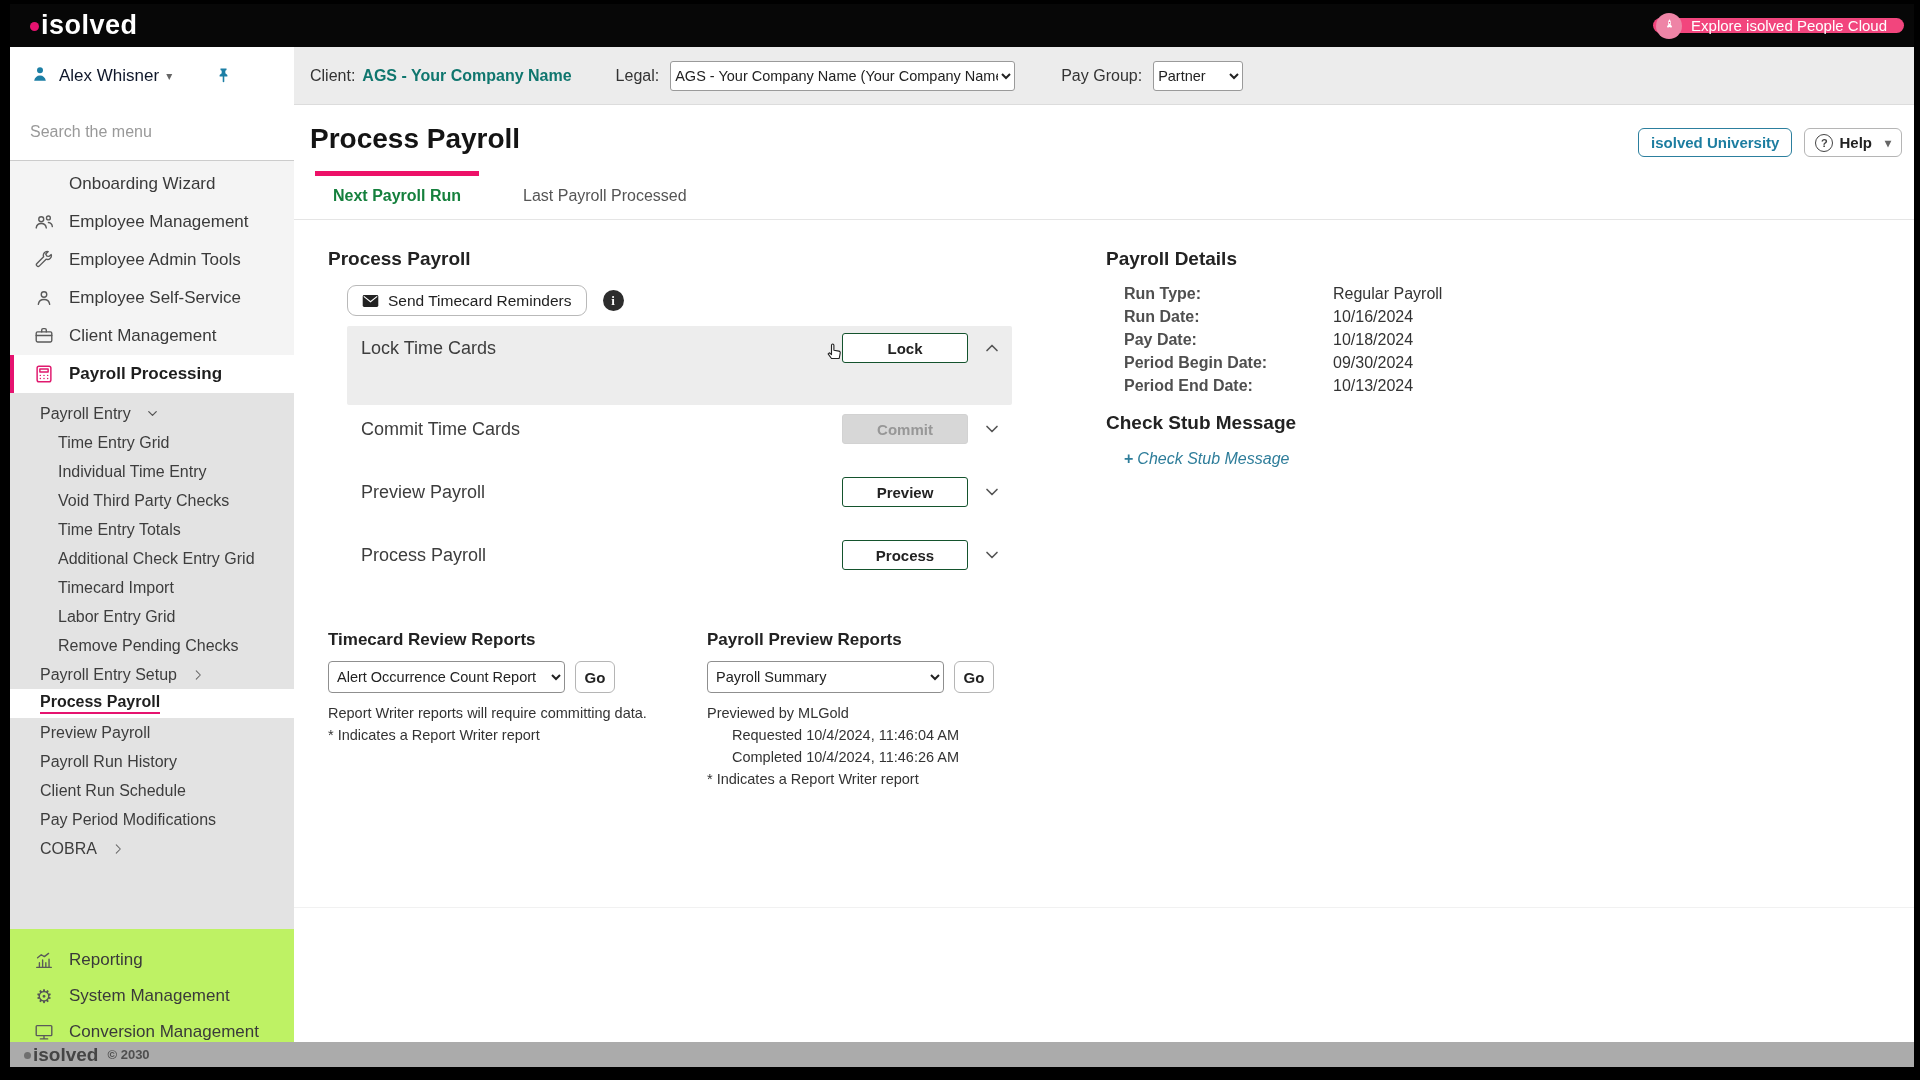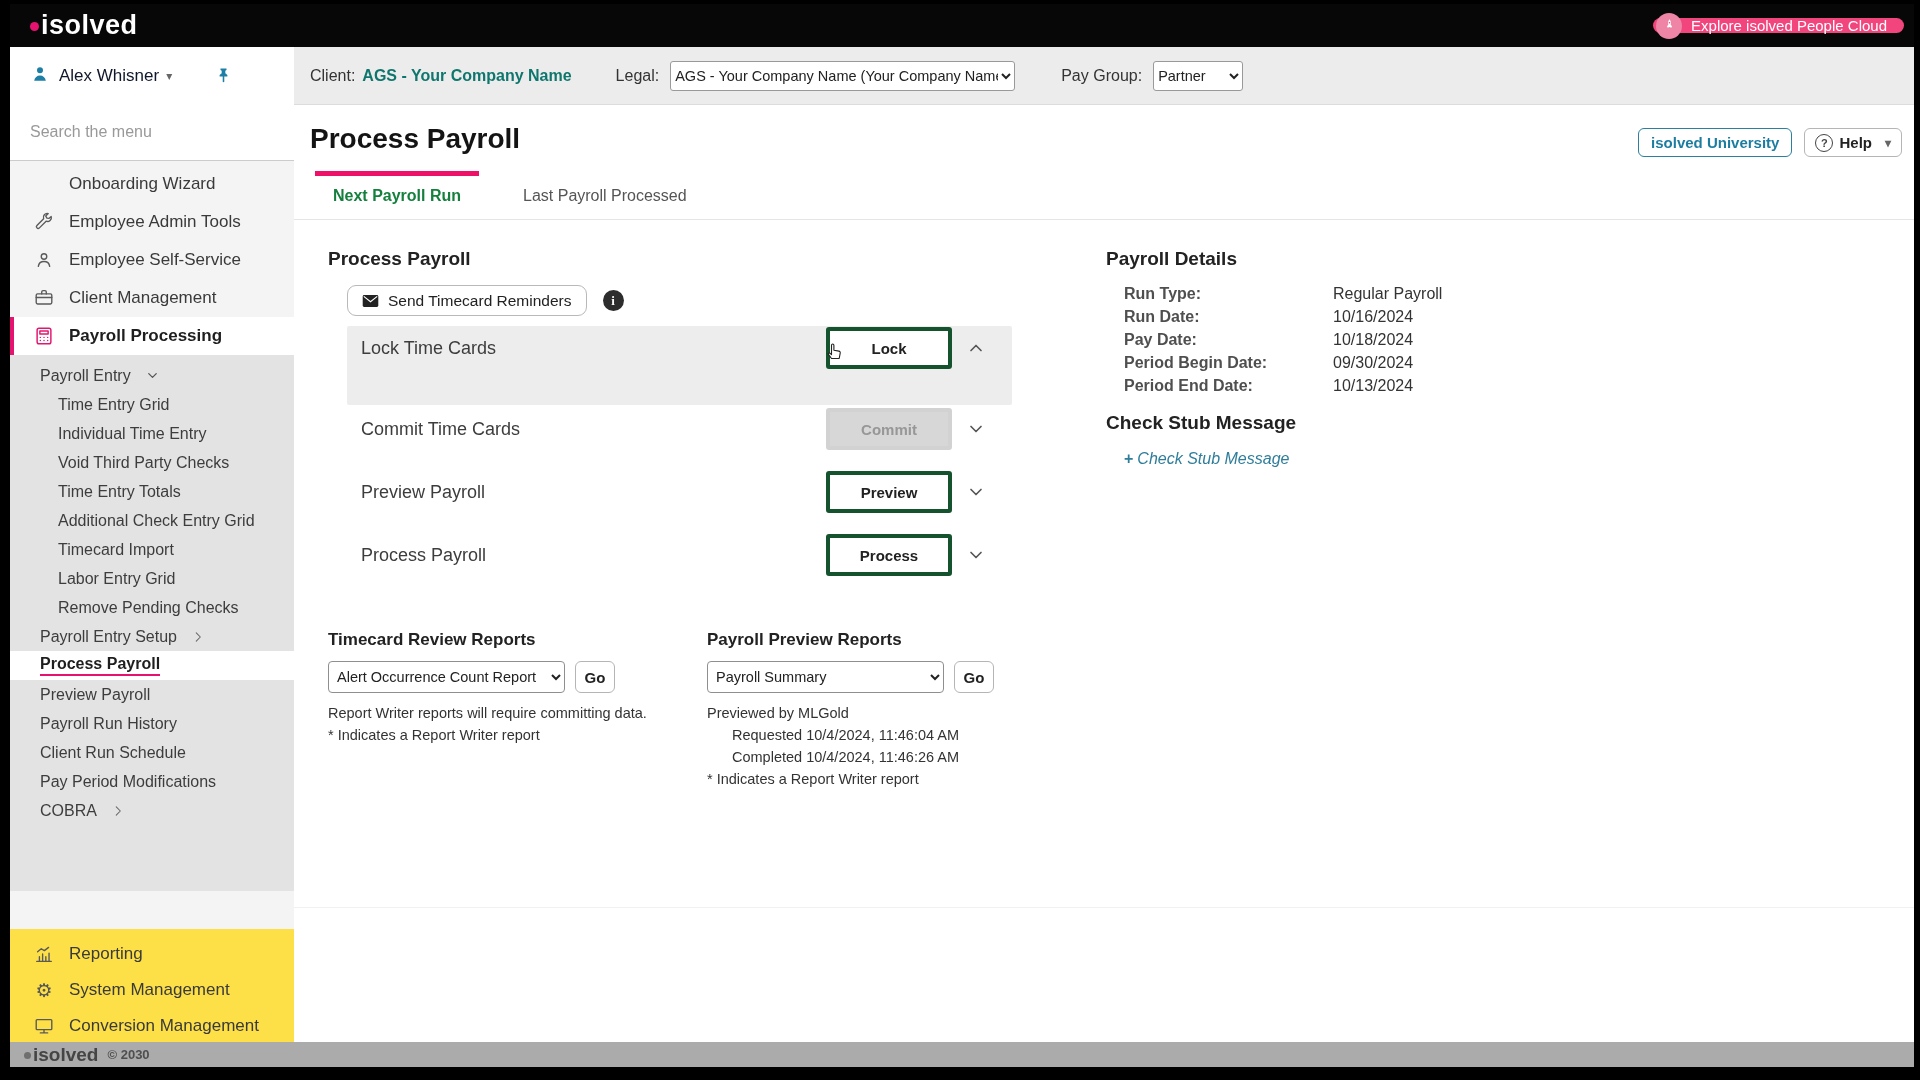--- a/index.html
+++ b/index.html
@@ -26,21 +26,21 @@
   .m-item{height:38px;display:flex;align-items:center;padding-left:22px;font-size:17px;color:#3a3a3a;gap:13px;cursor:pointer;}
   .m-item .ic{width:24px;display:flex;justify-content:center;}
   .m-item.active{background:#fff;border-left:4px solid #e5126f;padding-left:18px;font-weight:bold;color:#1e1e1e;}
   .m-item.no-icon{padding-left:59px;}
   .submenu{background:#e3e3e3;padding:6px 0 66px 0;}
   .s-item{height:29px;display:flex;align-items:center;font-size:16px;color:#3d3d3d;padding-left:30px;cursor:pointer;}
   .s-item.child{padding-left:48px;}
   .s-item .chev{margin-left:14px;display:flex;}
   .s-item.active{background:#fff;font-weight:bold;color:#1e1e1e;}
   .s-item.active .lbl-u{border-bottom:2px solid #e5126f;padding-bottom:1px;}
-  .bottom-menu{position:absolute;top:882px;left:0;right:0;height:113px;background:#fde047;padding-top:7px;}
+  .bottom-menu{position:absolute;top:882px;left:0;right:0;height:113px;background:#bef264;padding-top:13px;}
   .bottom-menu .m-item{height:36px;}
 
   
   .footer{position:absolute;left:0;top:1038px;right:0;height:25px;background:#ababab;display:flex;align-items:center;padding-left:14px;box-sizing:border-box;gap:9px;}
   .f-logo{display:flex;align-items:center;color:#454545;font-size:19px;font-weight:bold;}
   .f-dot{width:7px;height:7px;border-radius:50%;background:#6f6f6f;margin-right:2px;margin-top:2px;}
   .f-copy{font-size:13px;color:#4f4f4f;font-weight:bold;}
 
   
   .context-bar{position:absolute;left:284px;top:43px;right:0;height:58px;background:#ececec;border-bottom:1px solid #dcdcdc;display:flex;align-items:center;padding-left:16px;box-sizing:border-box;font-size:16px;color:#333;}
@@ -67,23 +67,23 @@
   .tab.active .t-lbl{font-weight:bold;color:#15803d;}
   .tab-divider{position:absolute;top:110px;left:0;right:0;height:1px;background:#e5e5e5;}
   .soft-divider{position:absolute;top:798px;left:0;right:0;height:1px;background:#f1f1f1;}
 
   .section-title{position:absolute;left:34px;top:139px;font-size:19px;font-weight:bold;color:#222;}
   .send-row{position:absolute;left:53px;top:176px;display:flex;align-items:center;gap:16px;}
   .send-btn{height:31px;border:1px solid #b9b9b9;border-radius:9px;background:#fff;display:flex;align-items:center;gap:9px;padding:0 14px;font-size:15.5px;color:#222;cursor:pointer;font-family:"Liberation Sans",sans-serif;}
   .info-dot{width:21px;height:21px;border-radius:50%;background:#2d2d2d;color:#fff;font-size:13px;font-weight:bold;font-family:"Liberation Serif",serif;display:flex;align-items:center;justify-content:center;cursor:pointer;}
 
   .acc-lock{position:absolute;left:53px;top:217px;width:665px;height:79px;background:#ededed;border-radius:2px;}
-  .acc-head{display:flex;align-items:center;height:44px;padding:0 26px 0 14px;box-sizing:border-box;gap:14px;}
+  .acc-head{display:flex;align-items:center;height:44px;padding:0 10px 0 14px;box-sizing:border-box;gap:14px;}
   .acc-title{font-size:18px;color:#3d3d3d;margin-right:auto;}
-  .acc-btn{width:126px;height:42px;background:#fff;border:4px solid #14532d;border-radius:3px;font-size:15px;font-weight:bold;color:#222;cursor:pointer;font-family:"Liberation Sans",sans-serif;}
+  .acc-btn{width:126px;height:30px;background:#fff;border:1px solid #14532d;border-radius:3px;font-size:15px;font-weight:bold;color:#222;cursor:pointer;font-family:"Liberation Sans",sans-serif;}
   .acc-btn:disabled{background:#d7d7d7;border-color:#d2d2d2;color:#979797;cursor:default;}
   .acc-row{position:absolute;left:53px;width:665px;height:36px;}
   .acc-row .acc-head{height:36px;}
   .chev-btn{display:flex;cursor:pointer;}
 
   .reports{display:flex;flex-direction:column;}
   .tc-reports{position:absolute;left:34px;top:521px;}
   .pv-reports{position:absolute;left:413px;top:521px;}
   .rep-title{font-size:17px;font-weight:bold;color:#222;margin-bottom:11px;}
   .rep-row{display:flex;align-items:center;}
@@ -147,20 +147,31 @@
     <div class="search-row">
       <input type="text" placeholder="Search the menu" style="">
     </div>
     <div class="menu">
       <div class="m-item no-icon">
         <span>Onboarding Wizard</span>
       </div>
       <div class="m-item">
         <span class="ic">
           <svg class="stroke-ic" width="22" height="22" viewBox="0 0 24 24">
+              <circle cx="9" cy="9" r="2.7"></circle>
+              <path d="M3.5 18.5c.4-3 2.6-4.8 5.5-4.8s5.1 1.8 5.5 4.8"></path>
+              <circle cx="16.8" cy="7.6" r="2.1"></circle>
+              <path d="M16.8 12.6c2.5.3 4 1.9 4.3 4.4"></path>
+            </svg>
+        </span>
+        <span>Employee Management</span>
+      </div>
+      <div class="m-item">
+        <span class="ic">
+          <svg class="stroke-ic" width="22" height="22" viewBox="0 0 24 24">
               <path d="M19.9 6.1a4.2 4.2 0 0 1-5.6 5L7 18.4a1.9 1.9 0 0 1-2.7-2.7l7.3-7.3a4.2 4.2 0 0 1 5-5.6L13.9 5.5l1.3 2.2 2.4.3z"></path>
             </svg>
         </span>
         <span>Employee Admin Tools</span>
       </div>
       <div class="m-item">
         <span class="ic">
           <svg class="stroke-ic" width="22" height="22" viewBox="0 0 24 24">
               <circle cx="12" cy="8.2" r="3"></circle>
               <path d="M5.8 19c.5-3.4 3-5.3 6.2-5.3s5.7 1.9 6.2 5.3"></path>

